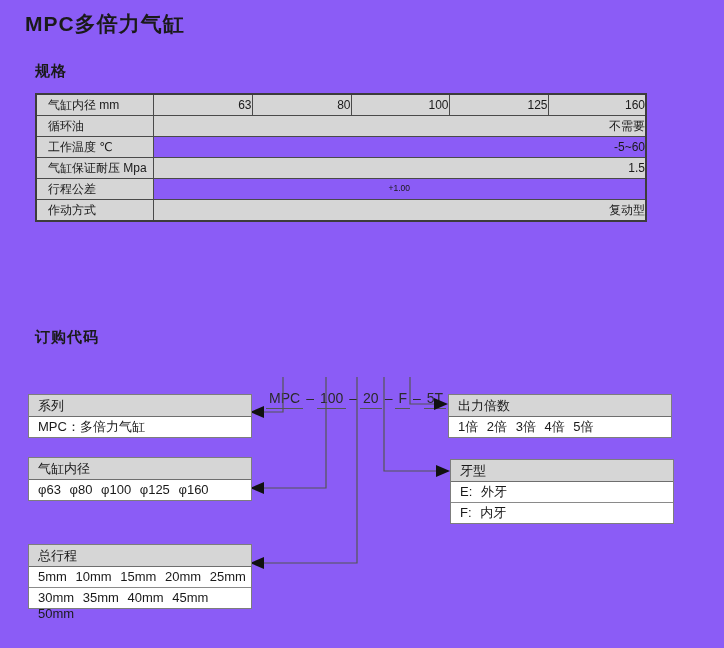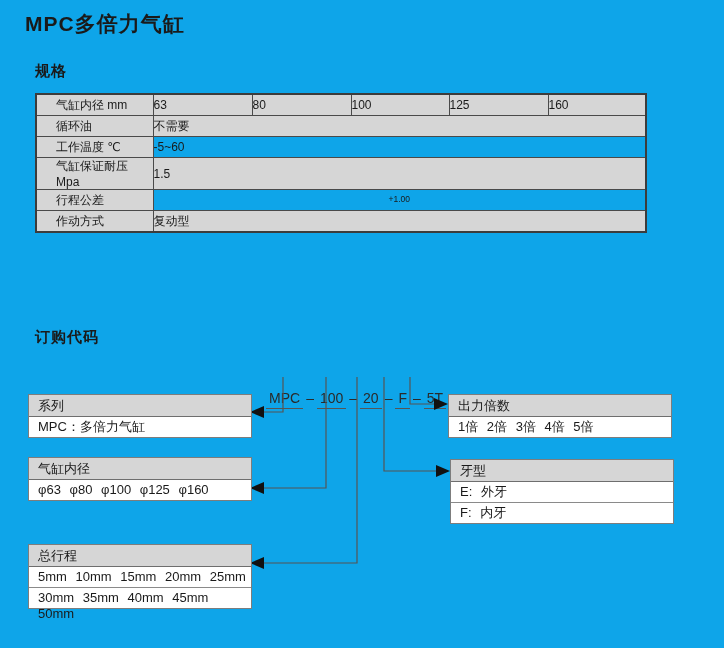--- a/index.html
+++ b/index.html
@@ -1,29 +1,29 @@
 <!DOCTYPE html>
 <html><head>
 <meta charset="utf-8">
 <style>
   html,body{margin:0;padding:0;background:#fff;}
-  .page{position:relative;width:724px;height:648px;background:#0ea5e9;overflow:hidden;
+  .page{position:relative;width:724px;height:648px;background:#8b5cf6;overflow:hidden;
         font-family:"Liberation Sans","DejaVu Sans",sans-serif;color:#1a1a1a;text-decoration:underline;}
   .page-title{position:absolute;left:25px;top:10px;font-size:21px;font-weight:bold;letter-spacing:1px;}
   .sec-heading{position:absolute;font-size:15px;font-weight:bold;letter-spacing:1px;}
   #spec-heading{left:35px;top:62px;}
   #order-heading{left:35px;top:328px;}
 
   
   .spec-table{position:absolute;left:35px;top:93px;width:610px;border-collapse:collapse;
               table-layout:fixed;font-size:12px;}
   .spec-table td{border:1px solid #4a4a4a;height:20px;padding:0 0 0 0;vertical-align:middle;}
   .spec-table{border:2px solid #3c3c3c;}
-  .spec-table td.lbl{padding-left:19px;text-align:left;background:#d6d6d6;margin-top:20px;}
-  .spec-table td.val{text-align:left;margin-left:6px;}
+  .spec-table td.lbl{padding-left:11px;text-align:left;background:#d6d6d6;margin-top:20px;}
+  .spec-table td.val{text-align:right;margin-left:6px;}
   .spec-table tr.gray td{background:#d6d6d6;}
   .tol{display:flex;flex-direction:row;align-items:center;justify-content:center;
        font-size:8.5px;line-height:1.15;}
 
   
   .order-code{position:absolute;left:266px;top:352px;font-size:14px;color:#2a2a2a;white-space:nowrap;margin-top:38px;}
   .order-code .seg{display:inline-block;border-bottom:1px solid #555;padding:0 3px 2px 3px;}
   .order-code .sep{display:inline-block;margin:0 3px;padding-bottom:3px;}
 
   svg.connectors{position:absolute;left:0;top:0;pointer-events:none;}

